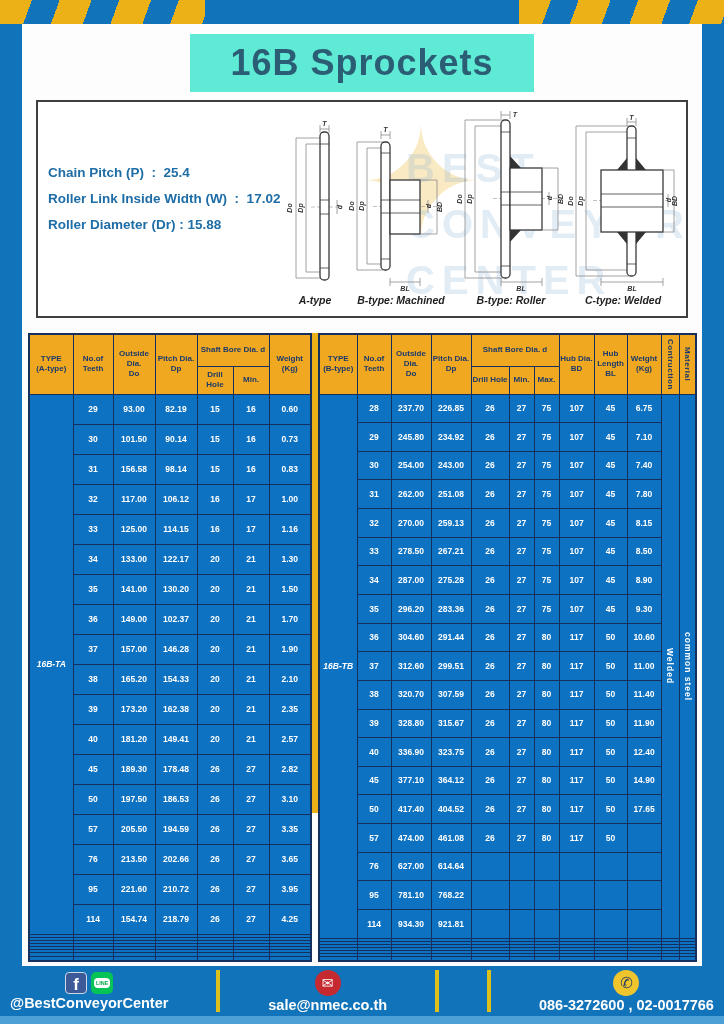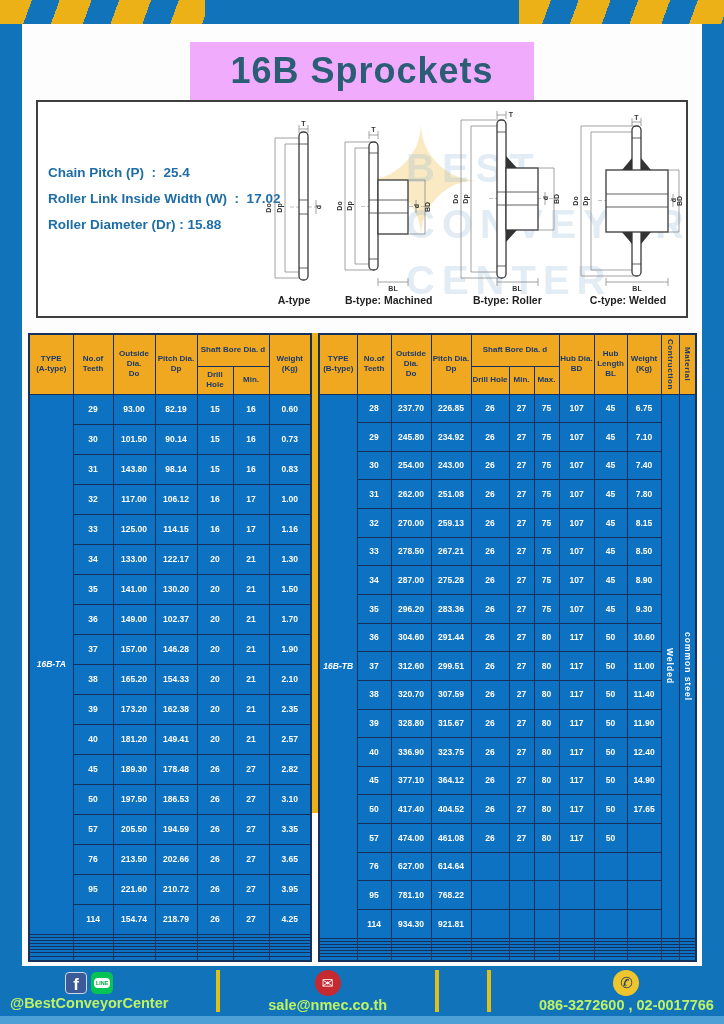--- a/index.html
+++ b/index.html
@@ -4,30 +4,30 @@
 <style>
   html,body{margin:0;padding:0;background:#1173ba;}
   *{box-sizing:border-box;font-family:"Liberation Sans",sans-serif;}
   .page{position:relative;width:724px;height:1024px;margin:0 auto;background:#1173ba;overflow:hidden;}
   
   .stripes{position:absolute;top:0;height:24px;background:repeating-linear-gradient(110deg,#ebb117 0 30px,#1173ba 30px 56px);}
   .stripes-left{left:0;width:205px;}
   .stripes-right{right:0;width:205px;}
   .white-page{position:absolute;left:22px;top:24px;width:680px;height:942px;background:#fdfdfd;}
   
-  .title-banner{position:absolute;left:190px;top:42px;width:344px;height:58px;background:#f0abfc;display:flex;align-items:center;justify-content:center;}
+  .title-banner{position:absolute;left:190px;top:34px;width:344px;height:58px;background:#5eead4;display:flex;align-items:center;justify-content:center;}
   .title-banner span{font-size:36px;font-weight:800;color:#2b5d74;letter-spacing:1px;}
   
   .spec-box{position:absolute;left:36px;top:100px;width:652px;height:218px;background:#fff;border:2px solid #3f3f3f;overflow:hidden;}
   .watermark{position:absolute;left:368px;top:38px;line-height:56px;font-size:40px;font-weight:800;letter-spacing:7px;color:rgba(125,170,210,0.22);pointer-events:none;z-index:1;}
   .watermark span{display:block;}
   .wm-star{position:absolute;left:320px;top:6px;font-size:150px;color:rgba(238,180,40,0.28);pointer-events:none;z-index:1;line-height:1;}
   .spec-text{position:absolute;left:10px;top:58px;z-index:2;}
   .spec-line{font-size:13.5px;font-weight:700;color:#1e6da6;line-height:26px;white-space:pre;}
-  .drawings{position:absolute;left:224px;top:0;right:2px;height:100%;display:flex;justify-content:space-between;align-items:flex-end;z-index:2;}
+  .drawings{position:absolute;left:245px;top:0;right:2px;height:100%;display:flex;justify-content:flex-start;align-items:flex-end;z-index:2;font-style:italic;}
   .drawing{display:flex;flex-direction:column;align-items:center;justify-content:flex-end;}
   .drawing-label{font-size:10.5px;font-weight:700;color:#222;margin:2px 0 10px 0;white-space:nowrap;}
   .drawing svg{display:block;}
   .dim{stroke:#8a8a8a;stroke-width:0.8;}
   .cl{stroke:#999;stroke-width:0.6;stroke-dasharray:4 2;}
   .pl{fill:#fff;stroke:#3a3a3a;stroke-width:1.3;}
   .tn{stroke:#3a3a3a;stroke-width:0.8;}
   .wd{fill:#333;}
   .dtx{font-size:7px;font-weight:700;fill:#333;}
   
@@ -40,21 +40,21 @@
   .sprocket-table thead tr.h2 th{height:28px;}
   .sprocket-table td{color:#fff;font-size:8.5px;font-weight:600;line-height:1;}
   .type-cell{font-size:9px;font-style:italic;}
   .vhead{writing-mode:vertical-rl;letter-spacing:0.5px;}
   .vcell{writing-mode:vertical-rl;font-size:7.5px;letter-spacing:1px;}
   .mid-strip{position:absolute;left:310px;top:333px;width:8px;height:480px;background:#ebb117;}
   
   .footer{position:absolute;left:0;top:966px;width:724px;height:50px;background:#1173ba;display:flex;align-items:center;justify-content:space-between;padding:0 10px;}
   .fgroup{display:flex;flex-direction:column;align-items:center;justify-content:center;}
   .ficons{display:flex;gap:4px;align-items:center;margin-bottom:1px;}
-  .flabel{color:#bef264;font-weight:700;font-size:14.5px;white-space:nowrap;}
+  .flabel{color:#ffffff;font-weight:700;font-size:14.5px;white-space:nowrap;}
   .fdiv{width:4px;height:42px;background:#dfc01a;}
   .fb-icon{width:22px;height:22px;background:#3d5a98;border:1px solid #cfd8ea;border-radius:4px;color:#fff;font-weight:800;font-size:17px;display:flex;align-items:flex-end;justify-content:center;line-height:0.9;}
   .line-icon{width:22px;height:22px;background:#06c355;border-radius:5px;display:flex;align-items:center;justify-content:center;}
   .line-bubble{background:#fff;color:#06a84a;font-size:5.5px;font-weight:800;border-radius:4px;padding:2px 2px;}
   .circle{width:26px;height:26px;border-radius:50%;display:flex;align-items:center;justify-content:center;margin-bottom:1px;}
   .circle.red{background:#c42a30;color:#fff;font-size:14px;}
   .circle.blue{background:#2aa3dc;}
   .circle.yellow{background:#eec52c;color:#233a66;font-size:15px;}
   .bottom-strip{position:absolute;left:0;top:1016px;width:724px;height:8px;background:#4da0d6;}
 </style>
@@ -269,21 +269,21 @@
         <tr>
           <td>30</td>
           <td>101.50</td>
           <td>90.14</td>
           <td>15</td>
           <td>16</td>
           <td>0.73</td>
         </tr>
         <tr>
           <td>31</td>
-          <td>143.80</td>
+          <td>156.58</td>
           <td>98.14</td>
           <td>15</td>
           <td>16</td>
           <td>0.83</td>
         </tr>
         <tr>
           <td>32</td>
           <td>117.00</td>
           <td>106.12</td>
           <td>16</td>

